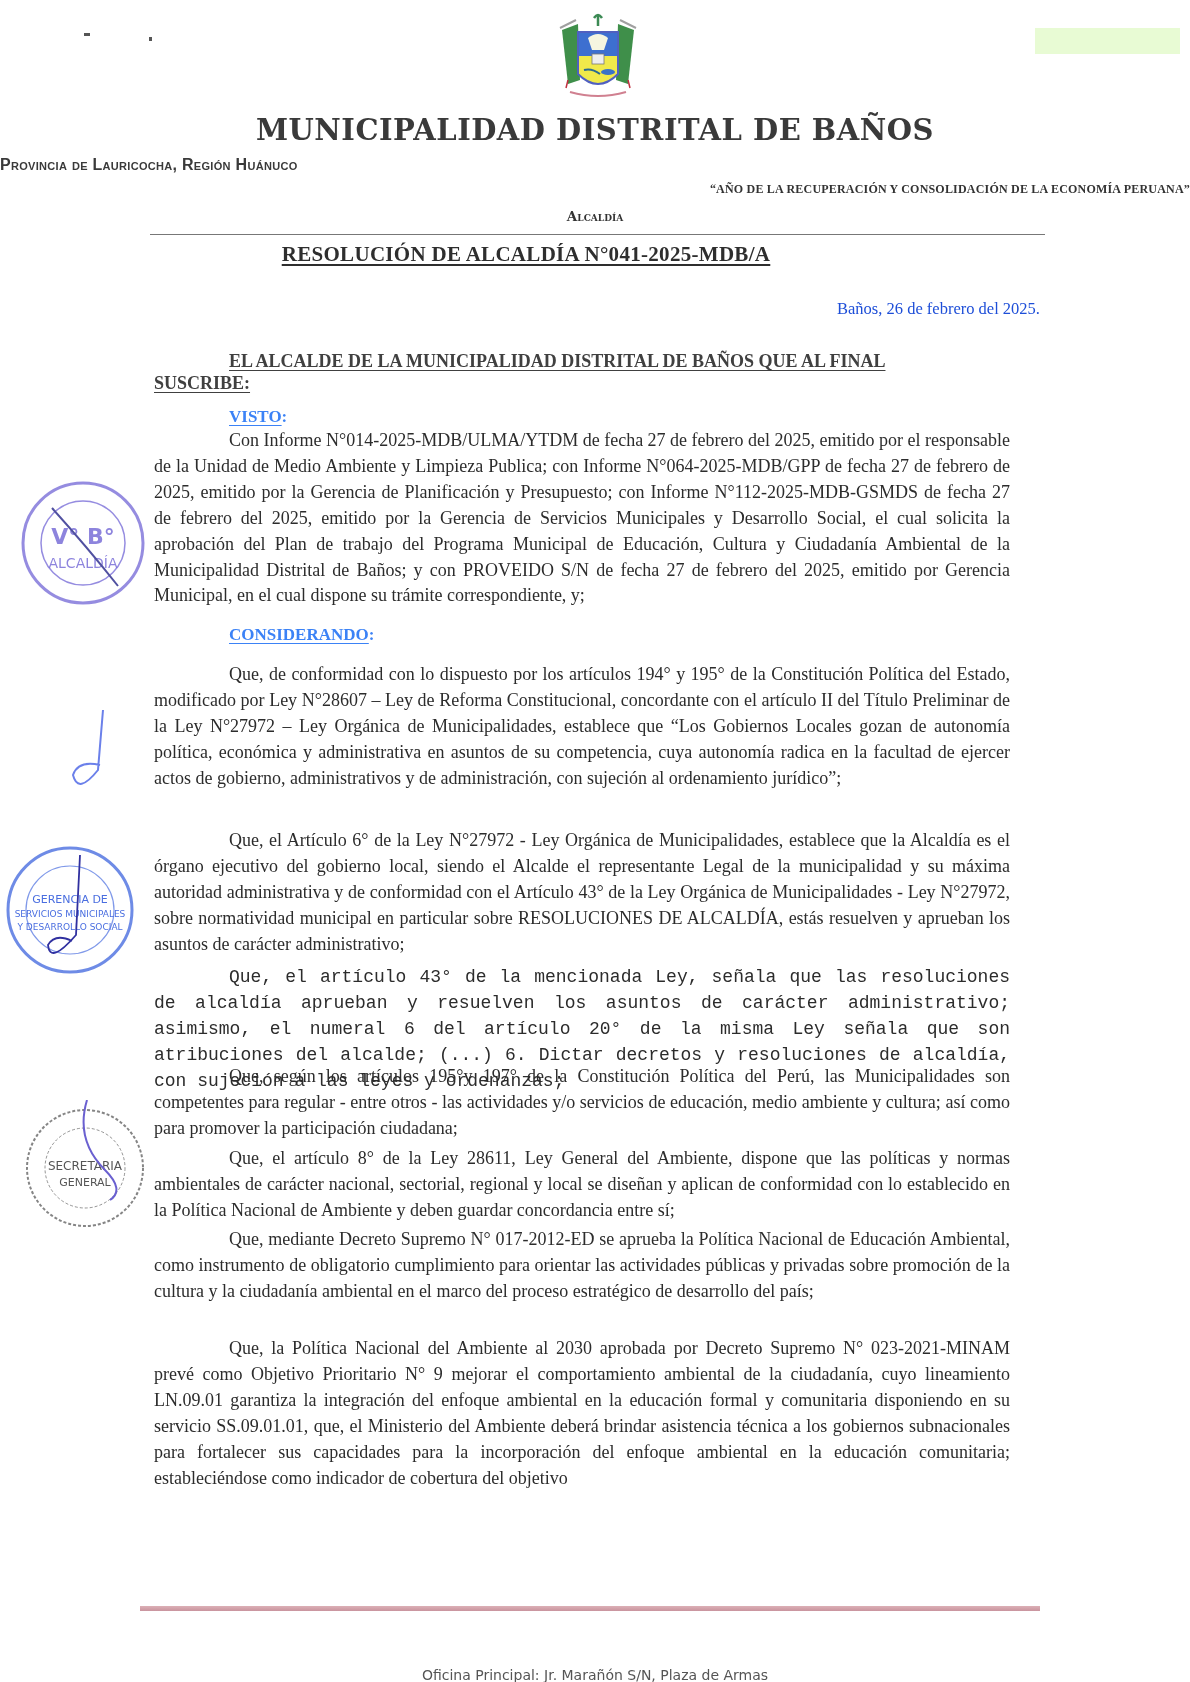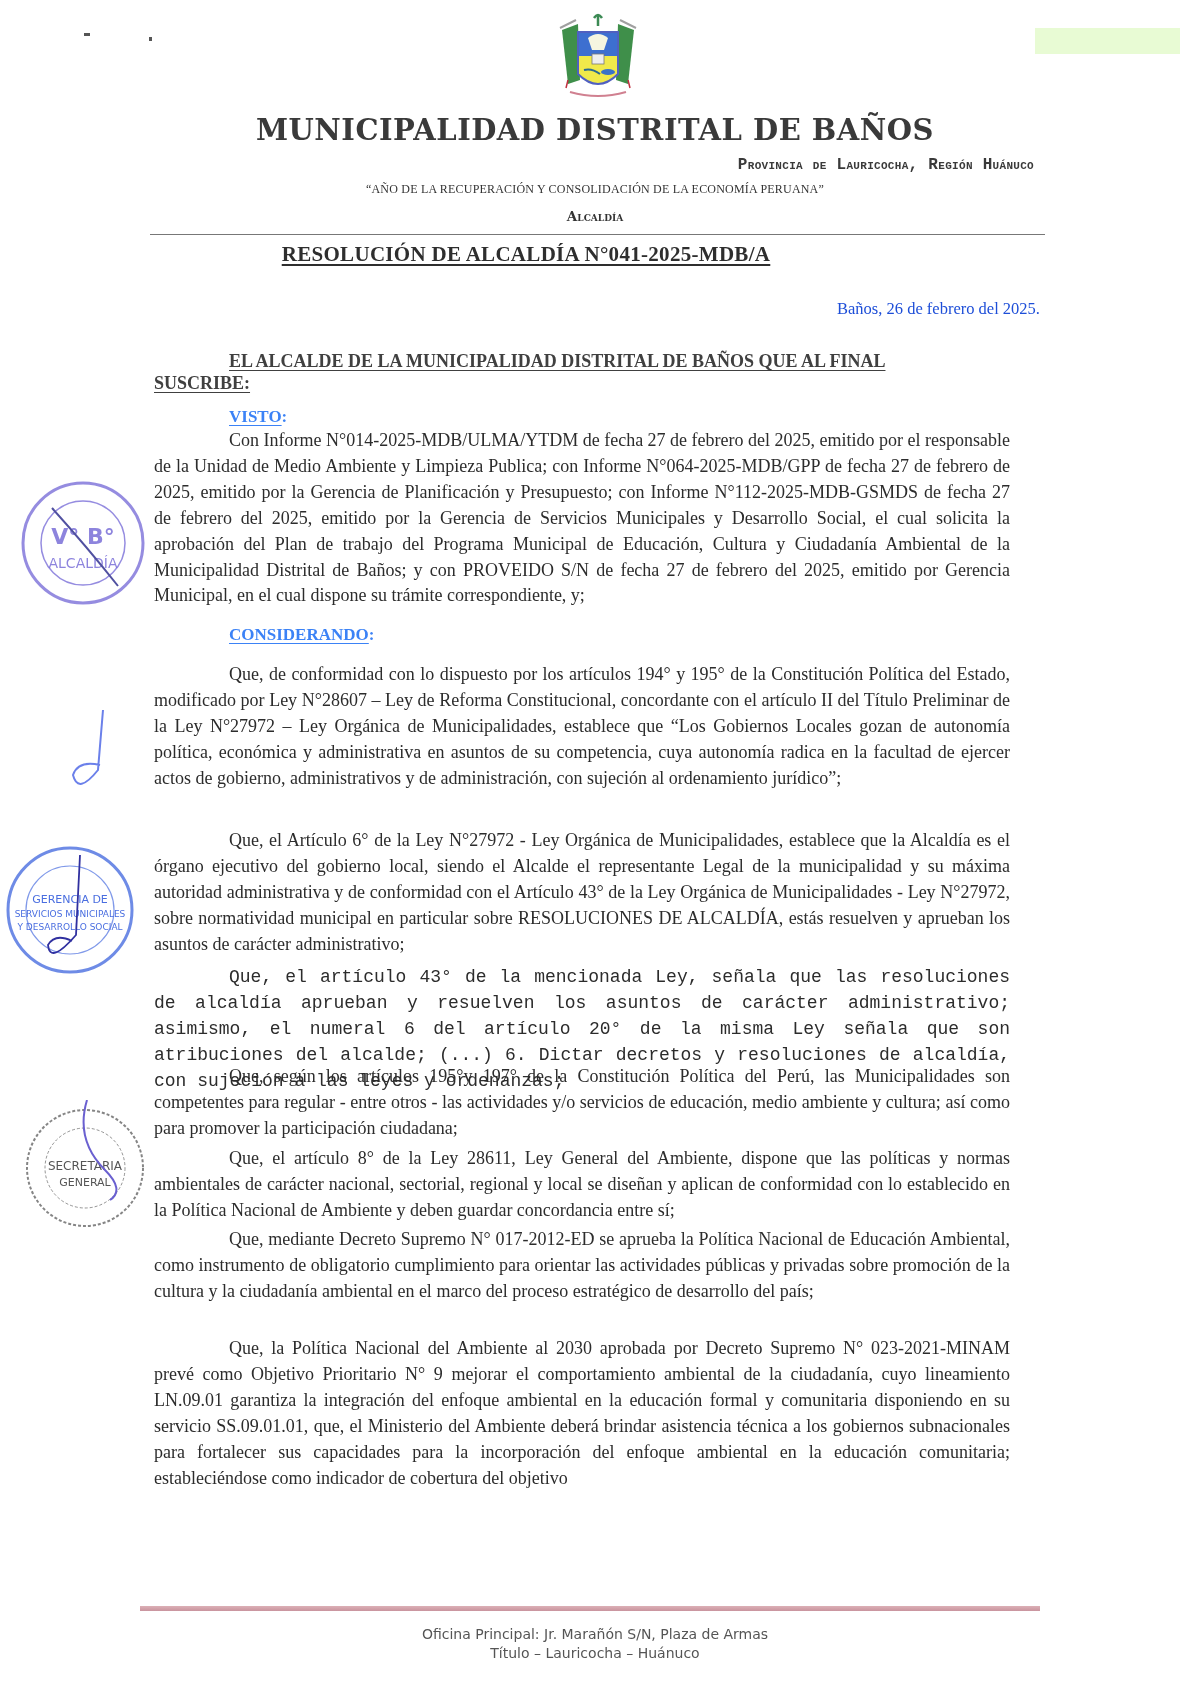--- a/index.html
+++ b/index.html
@@ -5,46 +5,46 @@
   html, body { margin: 0; padding: 0; background: #ffffff; }
   body { width: 1190px; height: 1682px; position: relative; overflow: hidden;
          font-family: "Liberation Serif", "DejaVu Serif", serif; color: #2a2a2a; }
   .speck { position: absolute; background: #555; }
   .green-tab { position: absolute; left: 1035px; top: 28px; width: 145px; height: 26px;
                background: #e8fbd4; }
   .crest { position: absolute; left: 548px; top: 10px; width: 100px; height: 88px; }
   .muni-title { position: absolute; left: 0; width: 1190px; top: 112px; text-align: center;
                 font-family: "DejaVu Serif", serif; font-weight: bold; font-size: 29px;
                 letter-spacing: 0.5px; color: #3a3a3a; transform: scaleY(1.05); }
-  .province { position: absolute; left: 0; width: 1034px; top: 156px; text-align: right;
-              font-family: Liberation Mono, monospace; font-weight: bold; font-size: 16px;
+  .province { position: absolute; left: 0; width: 1034px; top: 156px; text-align: left;
+              font-family: Liberation Sans, sans-serif; font-weight: bold; font-size: 16px;
               font-variant: small-caps; color: #3a3a3a; letter-spacing: 0.3px; }
-  .year-motto { position: absolute; left: 0; width: 1190px; top: 182px; text-align: center;
-                font-size: 12px; color: #333; letter-spacing: 0.2px; }
+  .year-motto { position: absolute; left: 0; width: 1190px; top: 182px; text-align: right;
+                font-size: 12px; color: #333; letter-spacing: 0.2px; font-weight: bold; }
   .office { position: absolute; left: 0; width: 1190px; top: 208px; text-align: center;
             font-family: "DejaVu Serif", serif; font-weight: bold; font-size: 13.5px;
             font-variant: small-caps; color: #333; }
   .head-rule { position: absolute; left: 150px; top: 234px; width: 895px; height: 1px;
                background: #777; }
   .res-title { position: absolute; left: 0; width: 1052px; top: 242px; text-align: center;
                font-size: 21px; font-weight: bold; color: #2e2e2e; letter-spacing: 0.3px; }
   .res-title span { text-decoration: underline; text-underline-offset: 3px; }
   .date-line { position: absolute; right: 150px; top: 299px; font-size: 16.5px; color: #1d4ed8; }
   .heading-main { position: absolute; left: 154px; width: 856px; top: 350px; font-size: 18px;
                   font-weight: bold; color: #404040; line-height: 22px; }
   .heading-main span { text-decoration: underline; text-underline-offset: 3px; }
   .heading-main .ind { display: inline-block; width: 75px; }
   .section-label { position: absolute; left: 229px; font-size: 17px; font-weight: bold; color: #3b82f6; }
   .section-label span.u { text-decoration: underline; text-underline-offset: 3px; }
   .para { position: absolute; left: 154px; width: 856px; font-size: 18px; line-height: 25.9px;
           text-align: justify; text-indent: 75px; color: #2c2c2c; }
   .foot-rule { position: absolute; left: 140px; top: 1606px; width: 900px; height: 5px;
                background: linear-gradient(#d8a7ae, #c38893); opacity: 0.9; }
   .footer-line { position: absolute; left: 0; width: 1190px; text-align: center;
-                 font-family: "DejaVu Sans", sans-serif; font-size: 14px; color: #555; }
+                 font-family: "DejaVu Sans", sans-serif; font-size: 14px; color: #555; margin-top: 41px; }
   .stamp { position: absolute; }
 </style>
 </head>
 <body>
 
 <div class="speck" style="left:84px;top:33px;width:6px;height:3px;"></div>
 <div class="speck" style="left:149px;top:37px;width:3px;height:4px;"></div>
 <div class="green-tab"></div>
 
 <svg class="crest" viewBox="0 0 100 88">

